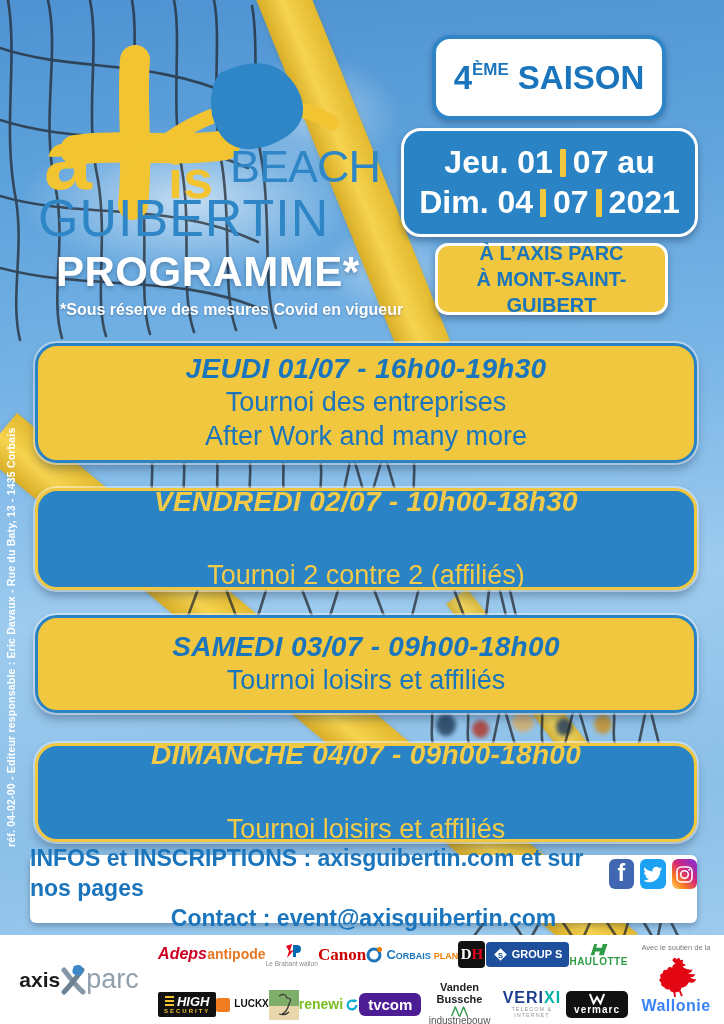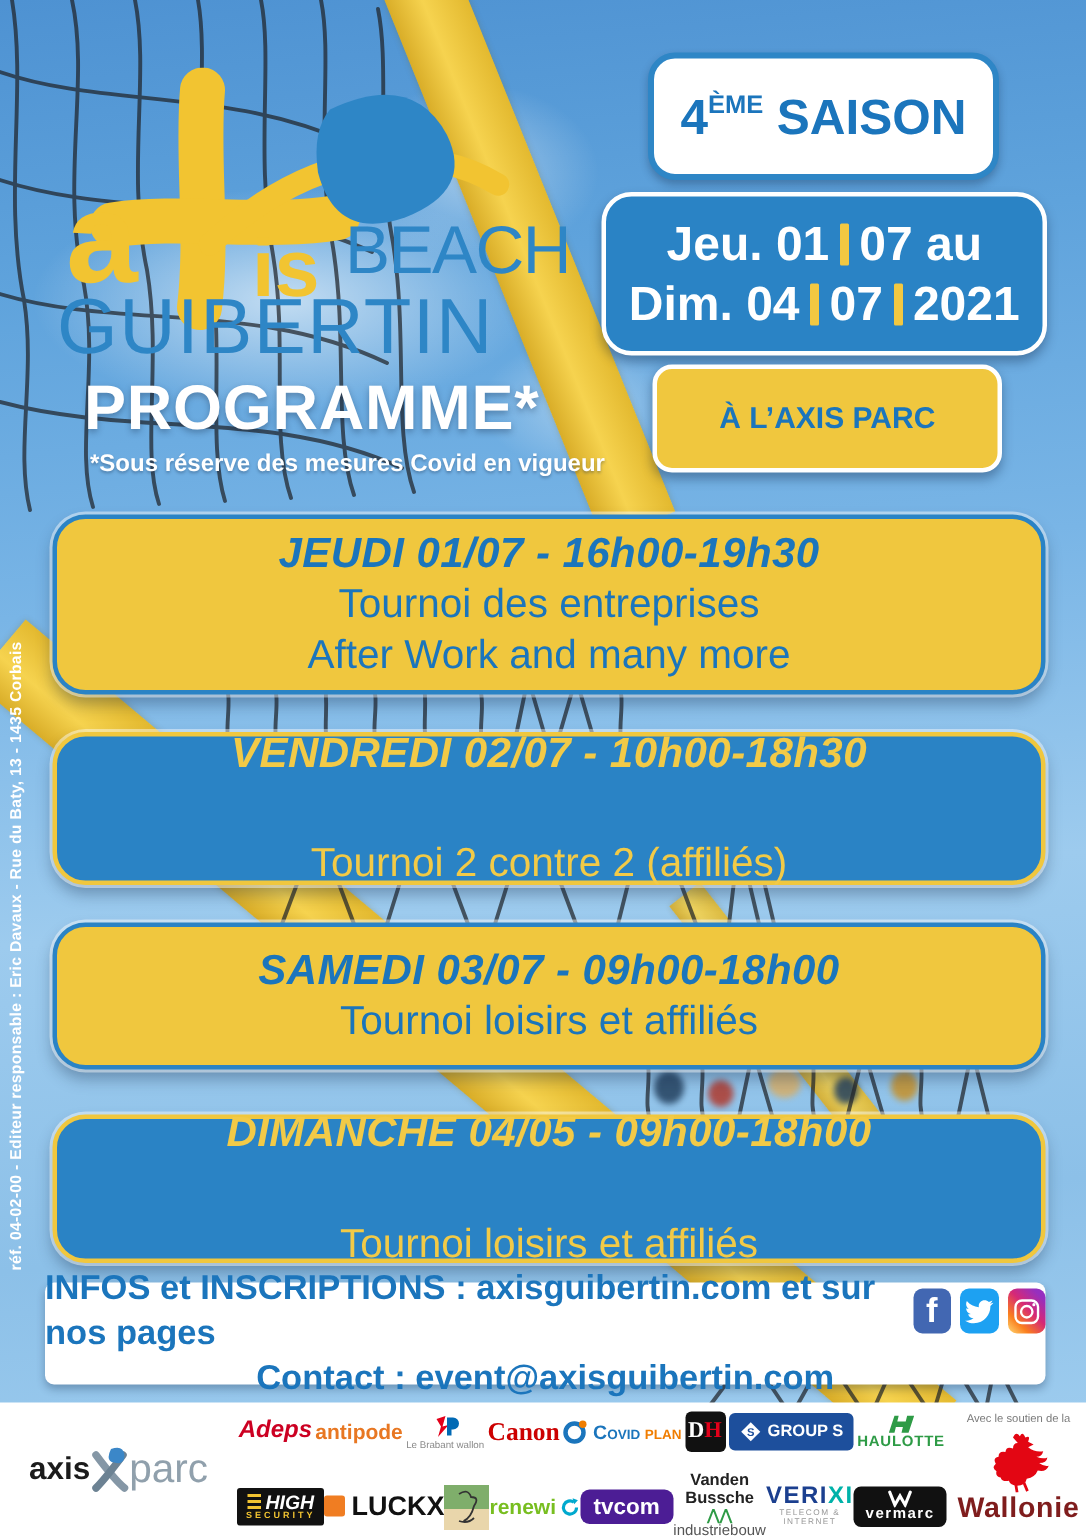--- a/index.html
+++ b/index.html
@@ -72,34 +72,34 @@
   .sp-compta .c1{color:#1b75bc;} .sp-compta .c2{color:#f07d00;}
   .sp-dh{width:27px;height:27px;background:#111;border-radius:4px;flex-direction:row;align-items:center;justify-content:center;
     font-weight:800;font-size:15px;font-family:"Liberation Serif",serif;}
   .sp-dh .d{color:#fff;} .sp-dh .h{color:#e2001a;}
   .sp-groups{flex-direction:row;gap:4px;background:#1d4f9c;border-radius:4px;padding:5px 7px;color:#fff;font-weight:800;font-size:11px;}
   .sp-haulotte{color:#2e9b46;font-weight:800;font-size:10px;letter-spacing:.5px;}
   .sp-high{background:#111;border-radius:2px;padding:3px 6px;}
   .sp-high .ht{display:flex;align-items:center;gap:3px;color:#fff;font-weight:800;font-size:13px;font-style:italic;}
   .sp-high .bars{width:9px;height:10px;background:repeating-linear-gradient(180deg,#f2c431 0 2px,#111 2px 4px);}
   .sp-high .hs{color:#f2c431;font-size:6px;letter-spacing:2px;font-weight:700;}
-  .sp-luckx{flex-direction:row;gap:4px;font-weight:800;font-size:18px;color:#111;}
+  .sp-luckx{flex-direction:row;gap:4px;font-weight:800;font-size:10px;color:#111;}
   .sp-luckx .lk{width:14px;height:14px;background:#f07d22;border-radius:2px;}
   .sp-renewi{flex-direction:row;gap:2px;color:#78be20;font-weight:800;font-size:14px;}
   .sp-tvcom{background:#4c1d95;border-radius:6px;padding:4px 9px;color:#fff;font-weight:800;font-size:15px;}
   .sp-vb .v1{font-weight:800;font-size:11px;color:#222;}
   .sp-vb .v2{font-size:10px;color:#555;} .sp-vb .v2 b{color:#2e9b46;}
   .sp-verixi{font-weight:800;font-size:16px;letter-spacing:1px;}
   .sp-verixi .x1{color:#1b3f8f;} .sp-verixi .x2{color:#00b2a9;}
   .sp-verixi .sub{font-size:5.5px;color:#999;letter-spacing:1px;font-weight:400;}
   .sp-vermarc{background:#111;border-radius:5px;padding:2px 8px;color:#fff;}
   .sp-vermarc .vm{font-size:10px;font-weight:700;letter-spacing:1px;}
   .wall{flex:0 0 84px;display:flex;flex-direction:column;align-items:center;line-height:1.15;}
   .wall .note{font-size:7.5px;color:#7a7a7a;text-align:center;width:70px;}
-  .wall .wn{font-size:19px;font-weight:800;color:#7f1d1d;letter-spacing:.5px;}
+  .wall .wn{font-size:16px;font-weight:800;color:#3b82f6;letter-spacing:.5px;}
 </style>
 </head>
 <body>
 
 <div class="poster">
 
   <div class="cloud" style="left:20px;top:125px;width:340px;height:150px;"></div>
   <div class="cloud" style="left:230px;top:55px;width:170px;height:120px;opacity:.7;"></div>
   <div class="cloud" style="left:320px;top:225px;width:140px;height:90px;opacity:.6;"></div>
 
@@ -164,37 +164,38 @@
     <div><span>4</span><sup>ÈME</sup><span class="w">SAISON</span></div>
   </div>
 
   <div class="box datebox">
     <div><span>Jeu. 01</span><span class="sep"></span><span>07 au</span></div>
     <div><span>Dim. 04</span><span class="sep"></span><span>07</span><span class="sep"></span><span>2021</span></div>
   </div>
 
   <div class="box locbox">
     <div>À L’AXIS PARC</div>
+    <div>À MONT-SAINT-GUIBERT</div>
   </div>
 
   <div class="evt yellow e0">
     <div class="t">JEUDI 01/07 - 16h00-19h30</div>
     <div class="l">Tournoi des entreprises</div>
     <div class="l">After Work and many more</div>
   </div>
   <div class="evt blue e1">
     <div class="t">VENDREDI 02/07 - 10h00-18h30</div>
     <div class="l">Tournoi 2 contre 2 (affiliés)</div>
   </div>
   <div class="evt yellow e2">
     <div class="t">SAMEDI 03/07 - 09h00-18h00</div>
     <div class="l">Tournoi loisirs et affiliés</div>
   </div>
   <div class="evt blue e3">
-    <div class="t">DIMANCHE 04/05 - 09h00-18h00</div>
+    <div class="t">DIMANCHE 04/07 - 09h00-18h00</div>
     <div class="l">Tournoi loisirs et affiliés</div>
   </div>
 
   <div class="infobox">
     <div class="row">
       <span>INFOS et INSCRIPTIONS : axisguibertin.com et sur nos pages</span>
       <span class="sicon fb">f</span>
       <span class="sicon tw">
         <svg width="20" height="20" viewBox="0 0 24 24">
             <path fill="#fff" d="M23 5.3c-.8.4-1.7.6-2.6.8.9-.6 1.6-1.5 2-2.5-.9.5-1.9.9-2.9 1.1C18.6 3.8 17.4 3.3 16 3.3c-2.6 0-4.6 2.1-4.6 4.6 0 .4 0 .7.1 1-3.9-.2-7.3-2-9.6-4.9-.4.8-.6 1.6-.6 2.4 0 1.6.8 3 2.1 3.9-.8 0-1.5-.2-2.1-.6v.1c0 2.3 1.6 4.1 3.7 4.6-.4.1-.8.2-1.2.2-.3 0-.6 0-.9-.1.6 1.9 2.3 3.2 4.3 3.3-1.6 1.2-3.6 2-5.7 2-.4 0-.7 0-1.1-.1 2.1 1.3 4.5 2.1 7.1 2.1 8.5 0 13.2-7.1 13.2-13.2v-.6c.9-.7 1.7-1.5 2.3-2.4z"></path>
@@ -240,21 +241,21 @@
           <span class="cap">Le Brabant wallon</span>
         </div>
         <div class="sp sp-canon">
             <span>Canon</span>
           </div>
         <div class="sp sp-compta">
           <svg width="17" height="17" viewBox="0 0 17 17">
             <circle cx="8" cy="9" r="6" fill="none" stroke="#1b75bc" stroke-width="3"></circle>
             <circle cx="13.5" cy="3.5" r="2.5" fill="#f07d00"></circle>
           </svg>
-          <span class="c1">Covid</span>
+          <span class="c1">Corbais</span>
             <span class="c2">plan</span>
         </div>
         <div class="sp sp-dh">
             <span class="d">D</span>
             <span class="h">H</span>
           </div>
         <div class="sp sp-groups">
           <svg width="15" height="15" viewBox="0 0 16 16">
             <rect x="3.2" y="3.2" width="9.6" height="9.6" transform="rotate(45 8 8)" fill="#fff"></rect>
             <text x="8" y="11.2" font-size="8" text-anchor="middle" fill="#1d4f9c" font-weight="bold">S</text>

